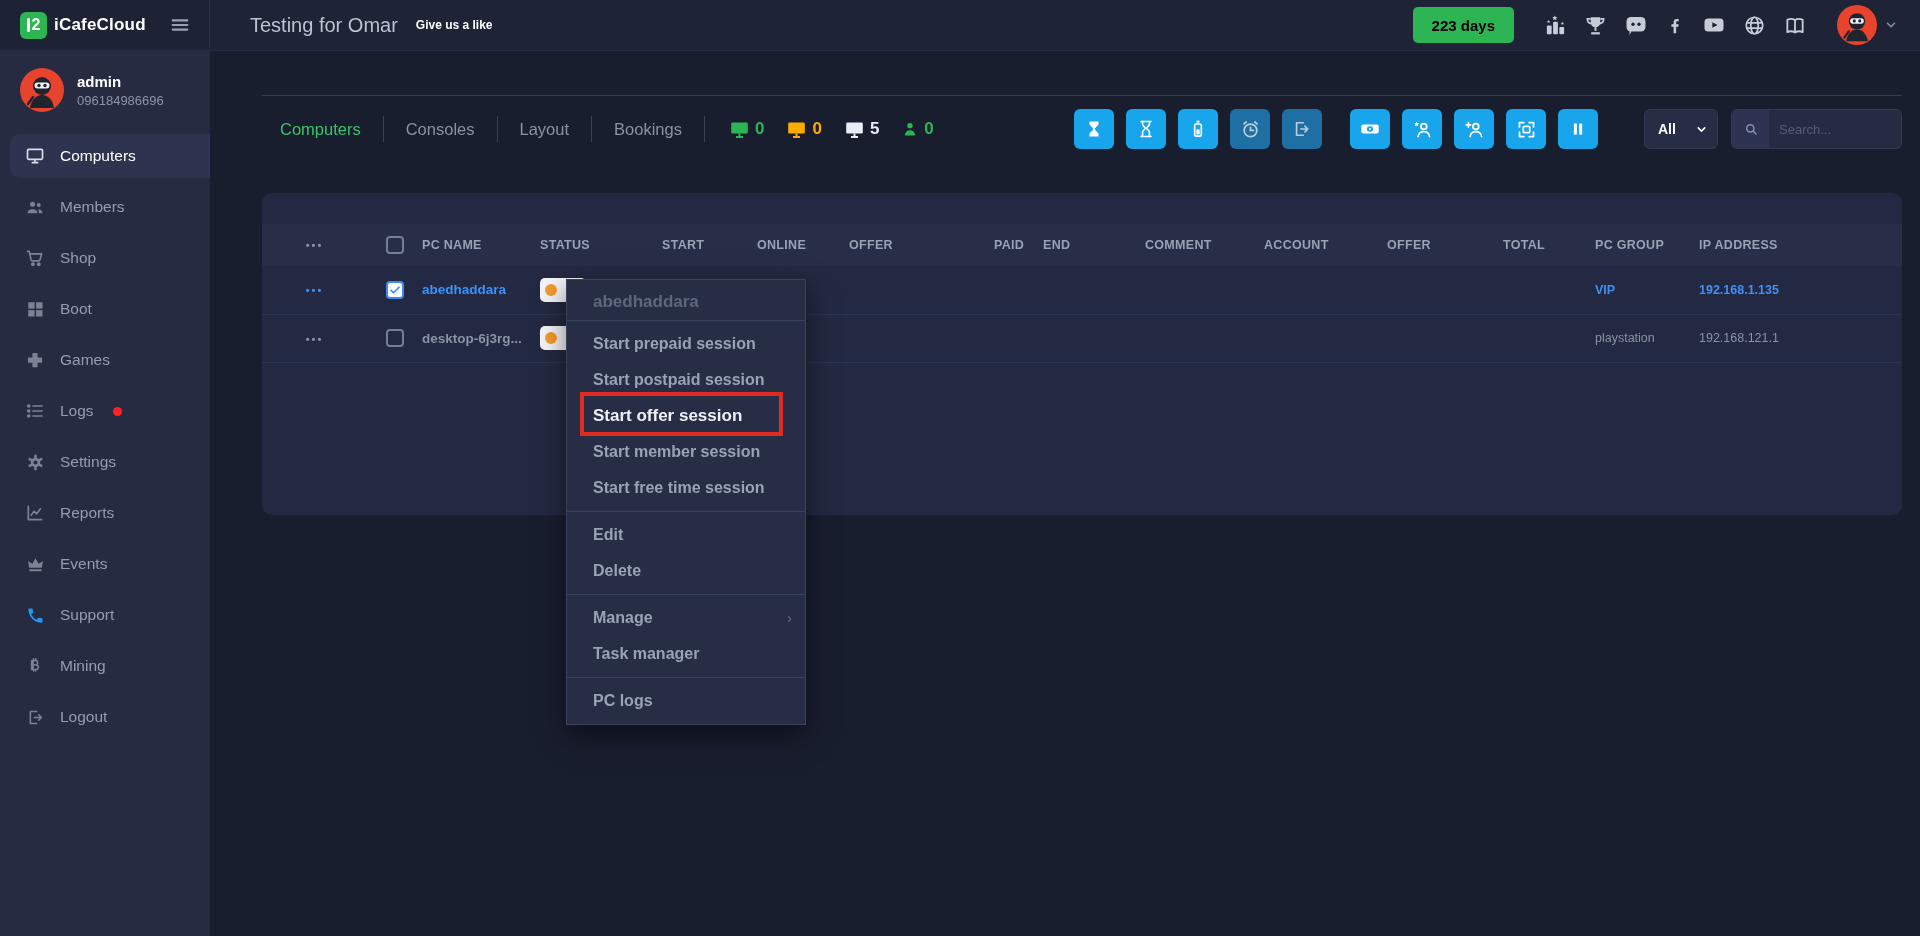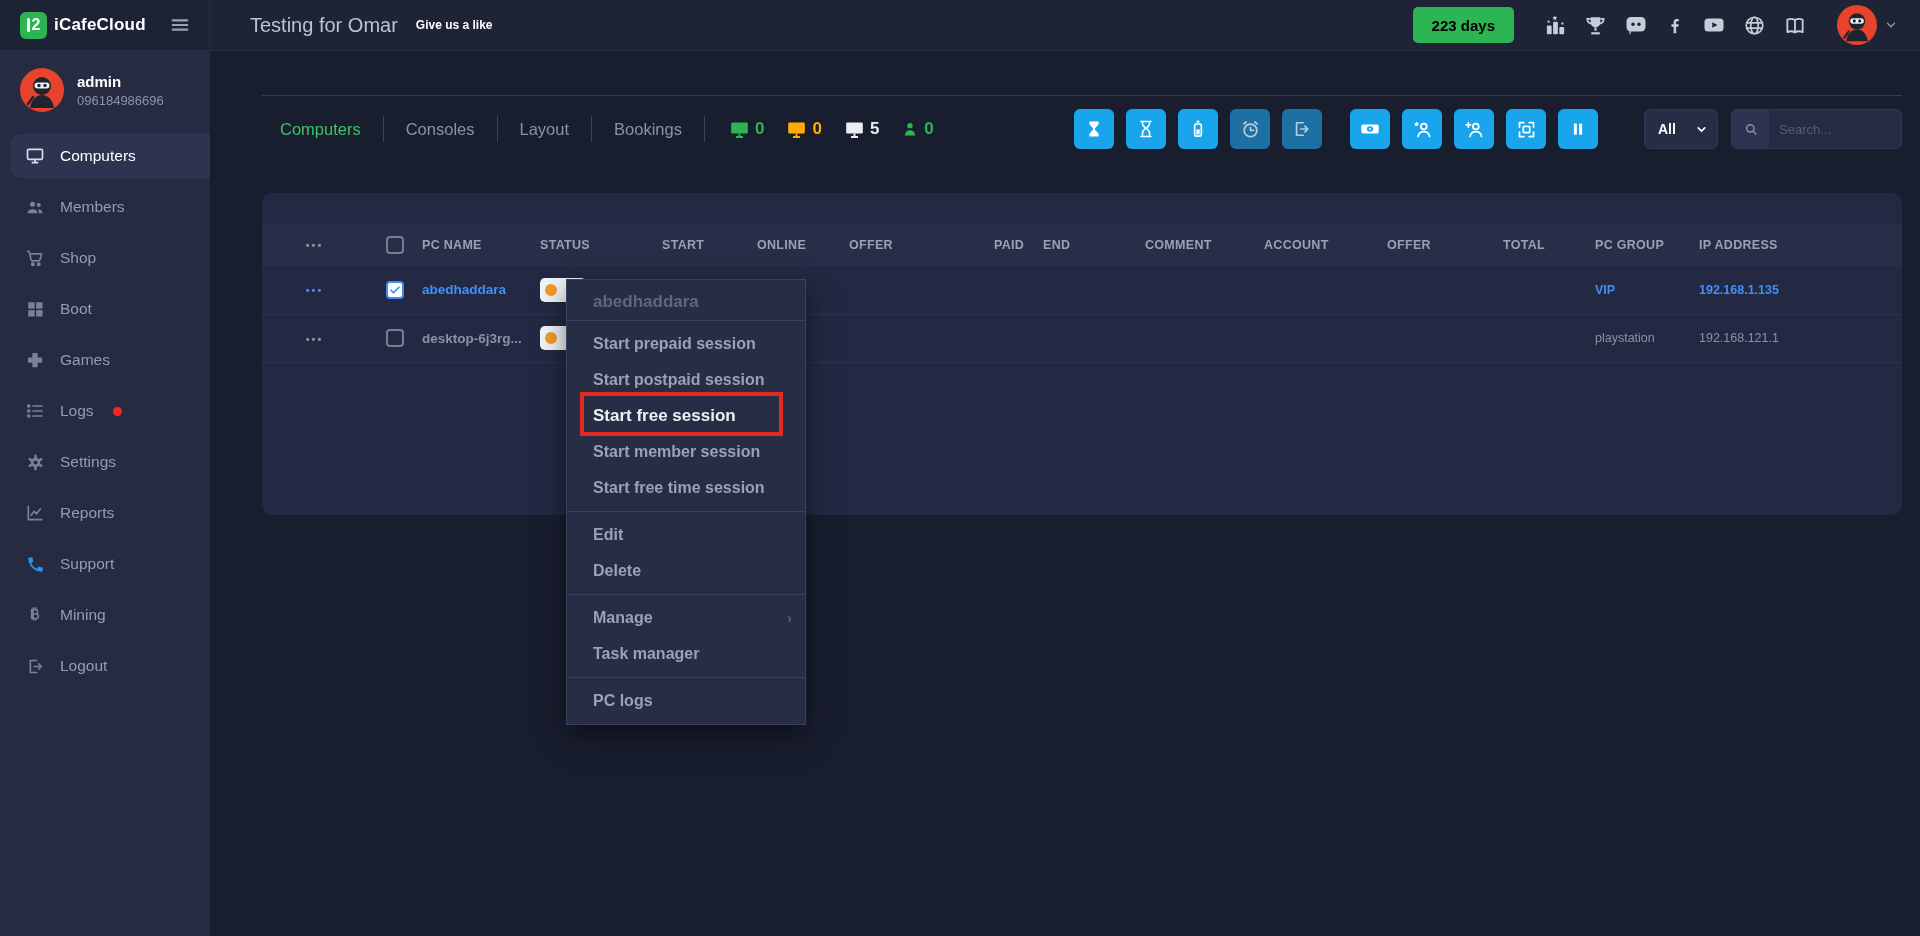--- a/index.html
+++ b/index.html
@@ -278,20 +278,29 @@
       <span>Settings</span>
     </div>
     <div class="nav-item">
       <span class="icon">
           <svg width="20" height="20" viewBox="0 0 24 24" fill="none" stroke="currentColor" stroke-width="2" stroke-linecap="round" stroke-linejoin="round">
             <path d="M4 4v16h16"></path>
             <path d="M7.5 14.5L11 10l3 3 4.5-6"></path>
           </svg>
         </span>
       <span>Reports</span>
+    </div>
+    <div class="nav-item">
+      <span class="icon">
+          <svg width="19" height="19" viewBox="0 0 24 24" fill="currentColor">
+            <path d="M4 16L2.5 7.5 8 11l4-7 4 7 5.5-3.5L20 16z"></path>
+            <rect x="4" y="18" width="16" height="2.4" rx="1"></rect>
+          </svg>
+        </span>
+      <span>Events</span>
     </div>
     <div class="nav-item">
       <span class="icon icon-blue">
           <svg width="19" height="19" viewBox="0 0 24 24" fill="currentColor">
             <path d="M6.6 10.8a15.6 15.6 0 006.6 6.6l2.2-2.2a1 1 0 011-.25 11.3 11.3 0 003.55.57 1 1 0 011 1V20a1 1 0 01-1 1A17 17 0 013 4a1 1 0 011-1h3.5a1 1 0 011 1c0 1.25.2 2.45.57 3.55a1 1 0 01-.25 1z"></path>
           </svg>
         </span>
       <span>Support</span>
     </div>
     <div class="nav-item">
@@ -559,21 +568,21 @@
       </tbody>
     </table>
   </div>
 </div>
 
 <div class="ctx-menu">
   <div class="ctx-header">abedhaddara</div>
   <div class="ctx-section">
     <div class="ctx-item">Start prepaid session</div>
     <div class="ctx-item">Start postpaid session</div>
-    <div class="ctx-item hl">Start free session</div>
+    <div class="ctx-item hl">Start offer session</div>
     <div class="ctx-item">Start member session</div>
     <div class="ctx-item">Start free time session</div>
   </div>
   <div class="ctx-section">
     <div class="ctx-item">Edit</div>
     <div class="ctx-item">Delete</div>
   </div>
   <div class="ctx-section">
     <div class="ctx-item">
       <span>Manage</span>

